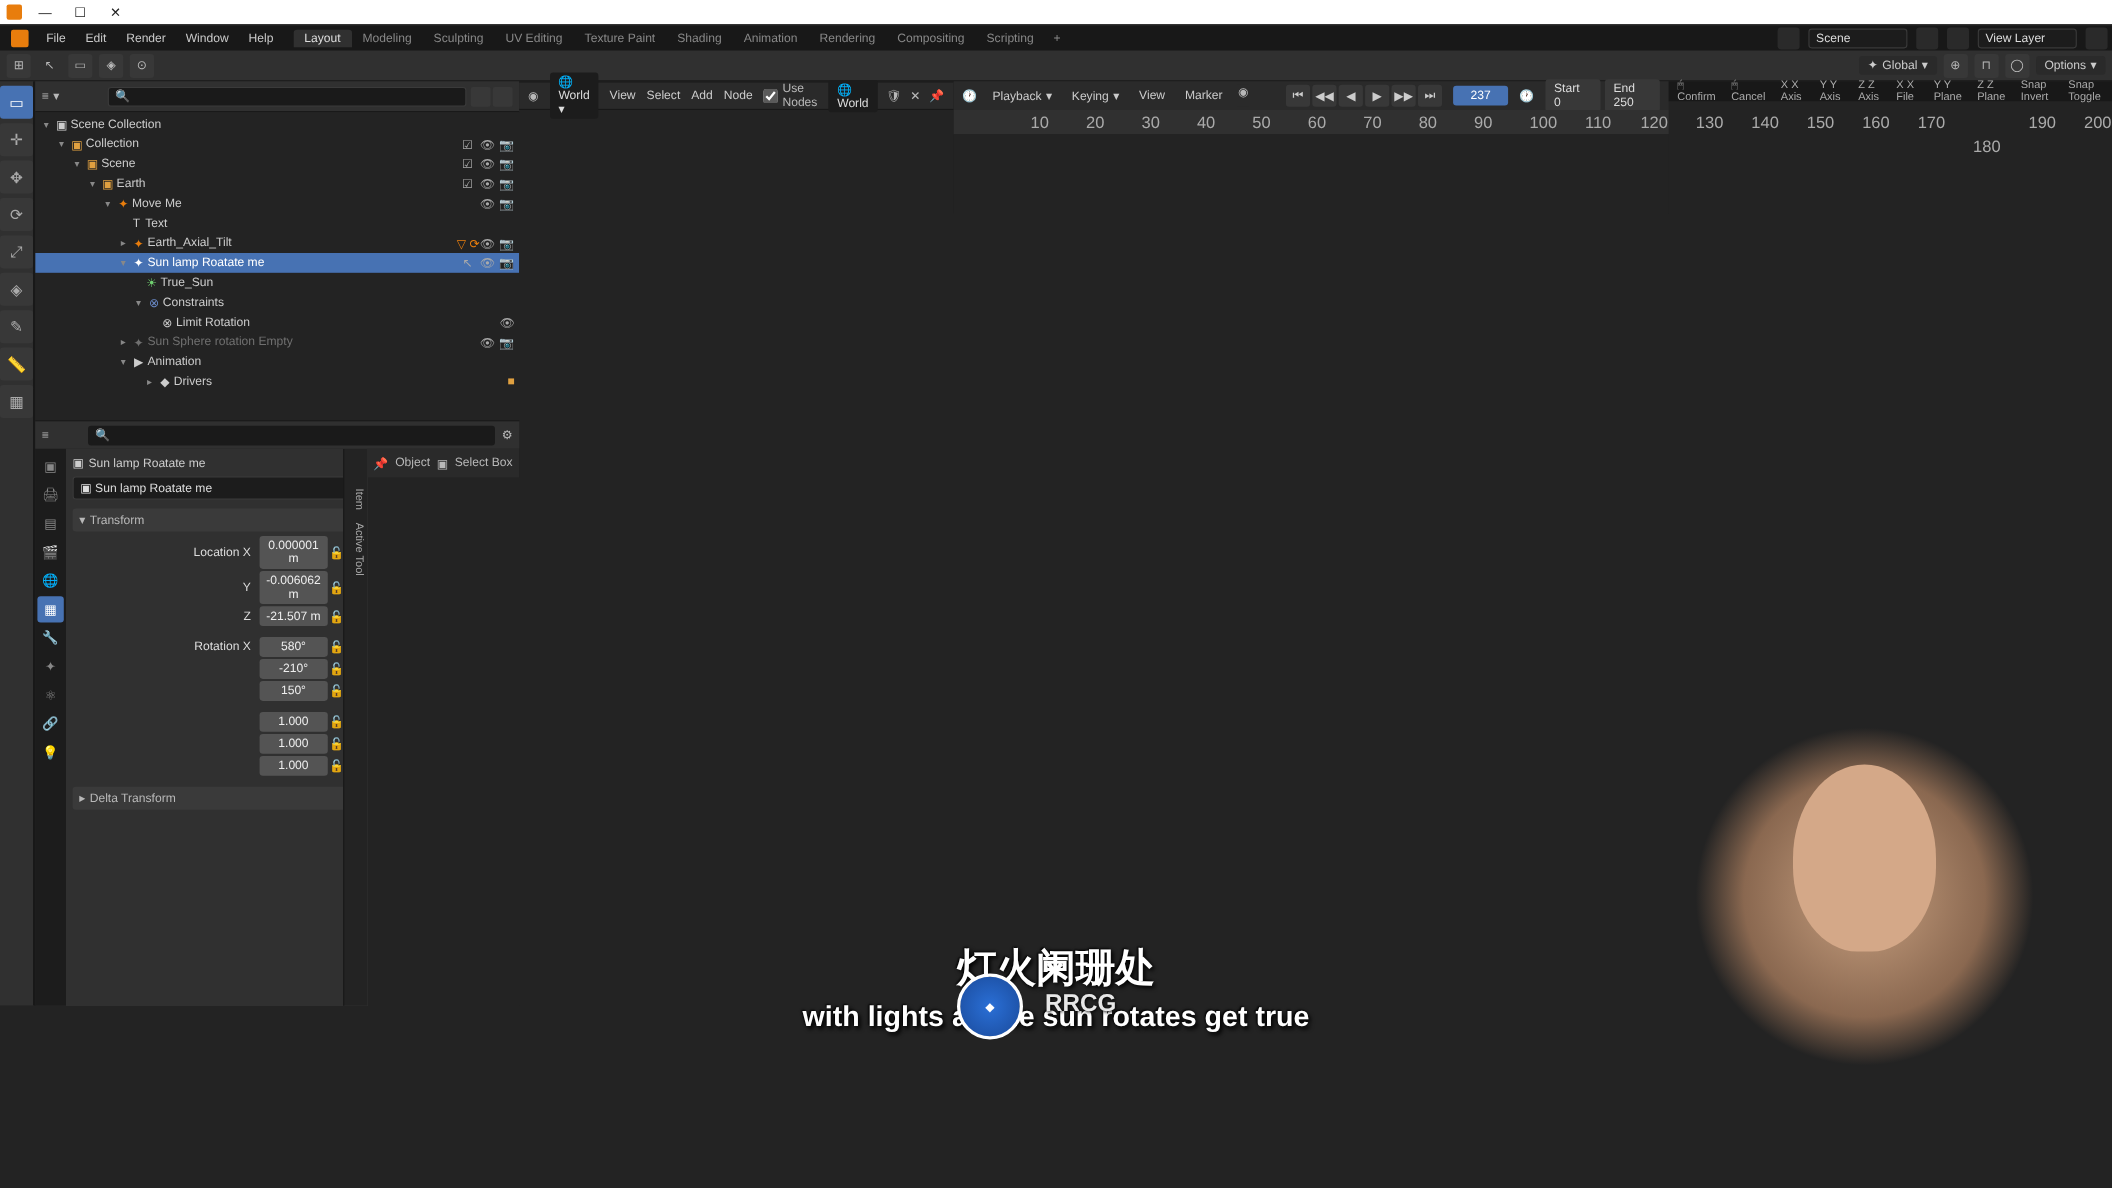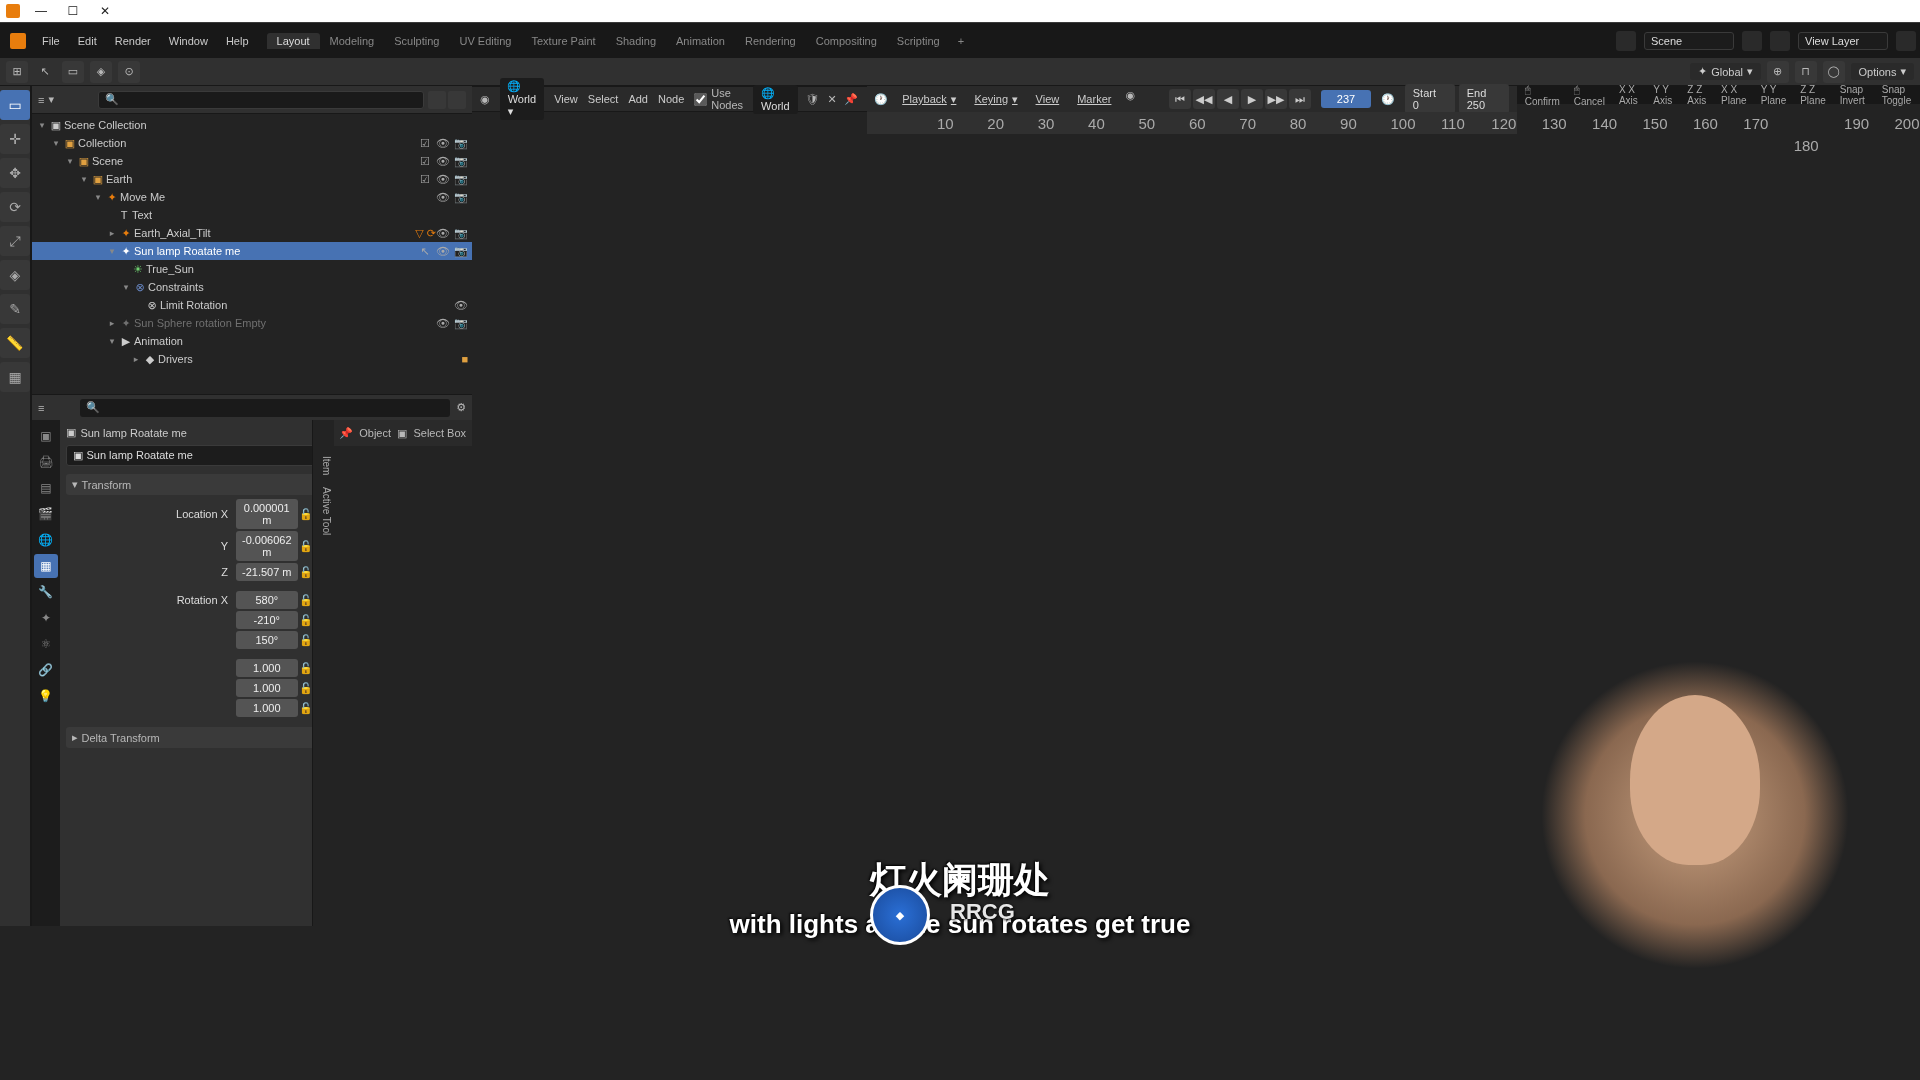--- a/index.html
+++ b/index.html
@@ -2,21 +2,21 @@
 <html><head>
 <meta charset="utf-8">
 <style>
 * { margin: 0; padding: 0; box-sizing: border-box; font-family: sans-serif; }
 body { background: #232323; color: #b8b8b8; font-size: 11px; overflow: hidden; width: 1920px; height: 1080px; }
 .titlebar { height: 22px; background: #ffffff; display: flex; align-items: center; padding: 0 6px; color: #222; }
 .titlebar .icon { width: 14px; height: 14px; background: #e87d0d; border-radius: 2px; margin-right: 6px; }
 .titlebar .title { flex: 1; font-size: 11px; }
 .titlebar .win-controls { display: flex; gap: 2px; }
 .titlebar .win-btn { width: 30px; height: 20px; display: flex; align-items: center; justify-content: center; font-size: 12px; }
-.menubar { height: 36px; background: #181818; display: flex; align-items: center; padding: 0 4px; gap: 2px; border-top: 1px solid #3a3a3a; }
+.menubar { height: 24px; background: #181818; display: flex; align-items: center; padding: 0 4px; gap: 2px; border-top: 1px solid #3a3a3a; }
 .menubar .logo { width: 16px; height: 16px; background: #e87d0d; border-radius: 2px; margin: 0 6px; }
 .menubar .menu-item { padding: 2px 8px; color: #cacaca; font-size: 11px; }
 .workspace-tabs { display: flex; margin-left: 8px; gap: 0; }
 .workspace-tabs .tab { padding: 2px 10px; color: #888; font-size: 11px; }
 .workspace-tabs .tab.active { background: #303030; color: #ddd; border-radius: 3px 3px 0 0; }
 .workspace-tabs .add { padding: 2px 8px; color: #888; }
 .scene-layer { display: flex; margin-left: auto; align-items: center; gap: 8px; }
 .scene-layer .field { background: #1c1c1c; border: 1px solid #3a3a3a; padding: 2px 6px; border-radius: 3px; color: #ddd; min-width: 90px; }
 .scene-layer .icon-btn { width: 20px; height: 20px; background: #2a2a2a; border-radius: 3px; }
 
@@ -74,21 +74,21 @@
 
 .node-header { height: 26px; background: #2a2a2a; display: flex; align-items: center; padding: 0 8px; gap: 10px; border-top: 1px solid #181818; border-bottom: 1px solid #181818; }
 .node-header .dropdown { display: flex; align-items: center; gap: 4px; color: #ccc; }
 .node-header .world-select { background: #1c1c1c; padding: 2px 8px; border-radius: 3px; color: #ddd; }
 .node-header .checkbox-label { display: flex; align-items: center; gap: 4px; }
 .node-header input[type=checkbox] { accent-color: #5a5a5a; }
 .node-header .right-group { margin-left: auto; display: flex; gap: 8px; align-items: center; }
 
 .timeline-area { height: 120px; background: #232323; display: flex; flex-direction: column; }
 .timeline-header { height: 26px; background: #2a2a2a; display: flex; align-items: center; padding: 0 8px; gap: 10px; }
-.timeline-header .dropdown { display: flex; align-items: center; gap: 4px; color: #ccc; padding: 2px 4px; text-decoration: underline; }
+.timeline-header .dropdown { display: flex; align-items: flex-end; gap: 4px; color: #ccc; padding: 2px 4px; }
 .timeline-controls { display: flex; gap: 2px; margin: 0 auto; }
 .timeline-controls .ctrl-btn { width: 22px; height: 20px; background: #383838; border-radius: 3px; display: flex; align-items: center; justify-content: center; color: #ccc; }
 .frame-field { background: #4772b3; padding: 3px 10px; border-radius: 3px; color: #fff; min-width: 50px; text-align: center; }
 .startend { display: flex; gap: 4px; align-items: center; }
 .startend .field { background: #383838; padding: 3px 8px; border-radius: 3px; color: #ddd; min-width: 50px; }
 .timeline-ruler { height: 22px; background: #303030; display: flex; align-items: center; position: relative; padding: 0 20px; }
 .timeline-ruler .tick { position: absolute; color: #aaa; font-size: 15px; }
 .timeline-body { flex: 1; background: #232323; position: relative; }
 
 .statusbar { height: 18px; background: #181818; display: flex; align-items: center; padding: 0 8px; gap: 14px; font-size: 10px; color: #aaa; }
@@ -486,21 +486,21 @@
     
   </div>
 </div>
 
 <div class="statusbar">
   <span><span class="icon">🖱</span><span>Confirm</span></span>
   <span><span class="icon">🖱</span><span>Cancel</span></span>
   <span>X <span>X Axis</span></span>
   <span>Y <span>Y Axis</span></span>
   <span>Z <span>Z Axis</span></span>
-  <span>X <span>X Plane</span></span>
+  <span>X <span>X File</span></span>
   <span>Y <span>Y Plane</span></span>
   <span>Z <span>Z Plane</span></span>
   <span><span>Snap Invert</span></span>
   <span><span>Snap Toggle</span></span>
 </div>
 
 <div class="subtitle-overlay">
   <div class="subtitle-cn">灯火阑珊处</div>
   <div class="subtitle-en">with lights as the sun rotates get true</div>
 </div>

